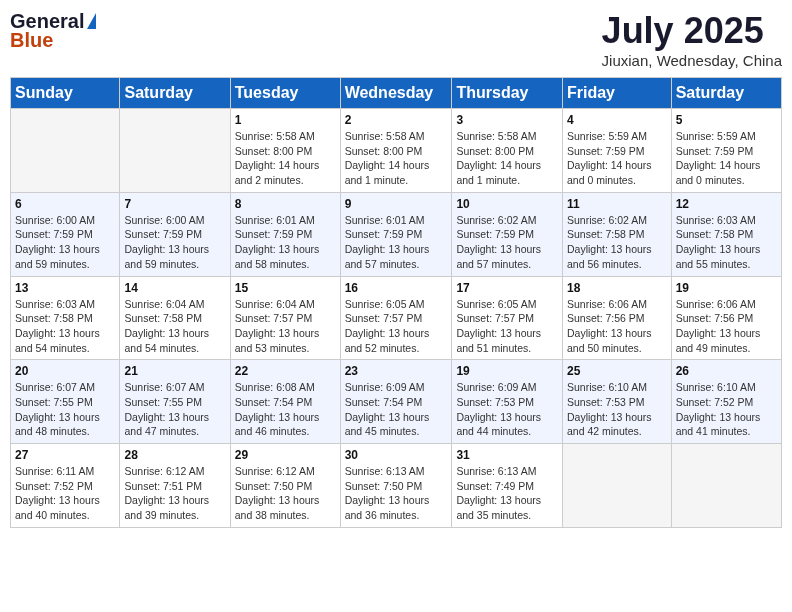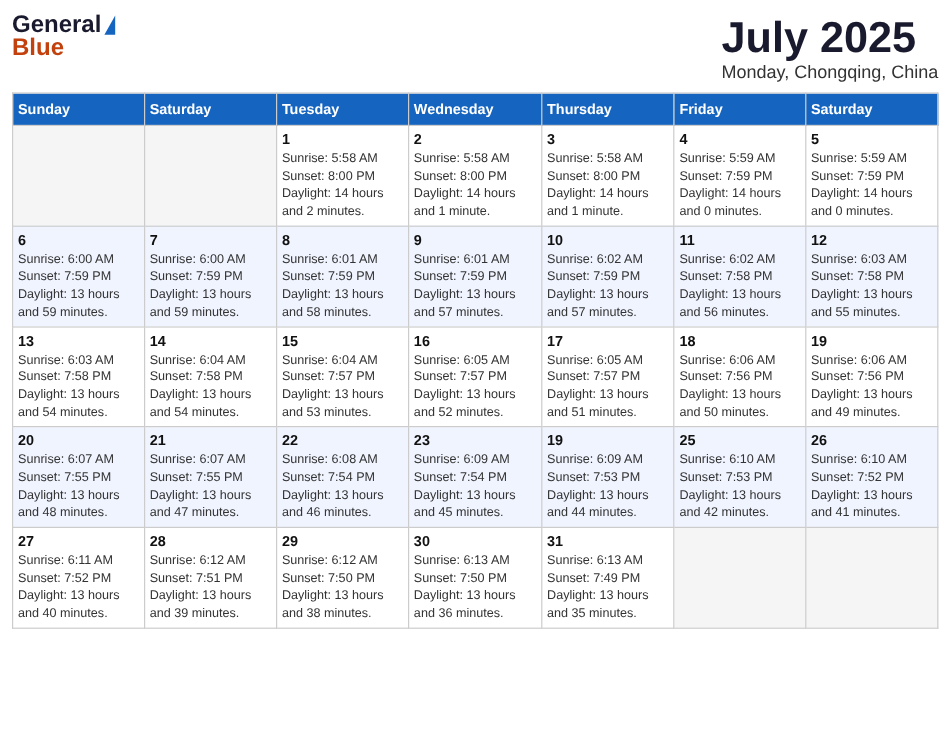--- a/index.html
+++ b/index.html
@@ -36,21 +36,21 @@
     .calendar {
       width: 100%;
       border-collapse: collapse;
       font-size: 11px;
     }
     .calendar th {
       background-color: #1565c0;
       color: #fff;
       padding: 6px 4px;
       text-align: left;
-      font-size: 12px;
+      font-size: 16px;
       border: 1px solid #ccc;
     }
     .calendar td {
       vertical-align: top;
       border: 1px solid #ccc;
       padding: 4px;
       width: 113px;
       min-height: 80px;
       background: #fff;
     }
@@ -79,21 +79,21 @@
 <div class="header">
   <div class="logo">
     <div style="display:flex;align-items:center;">
       <span style="font-size:20px;font-weight:bold;color:#1a1a2e;">General</span>
       <span style="display:inline-block;width:0;height:0;border-left:9px solid transparent;border-bottom:16px solid #1565c0;margin-left:3px;margin-bottom:2px;"></span>
     </div>
     <span style="font-size:20px;font-weight:bold;color:#c2410c;margin-top:-4px;">Blue</span>
   </div>
   <div class="title-block">
     <div class="month-year">July 2025</div>
-    <div class="location">Monday, Chongqing, China</div>
+    <div class="location">Jiuxian, Wednesday, China</div>
   </div>
 </div>
 
 <table class="calendar">
   <thead>
     <tr>
     <th>Sunday</th>
         <th>Saturday</th>
         <th>Tuesday</th>
         <th>Wednesday</th>

